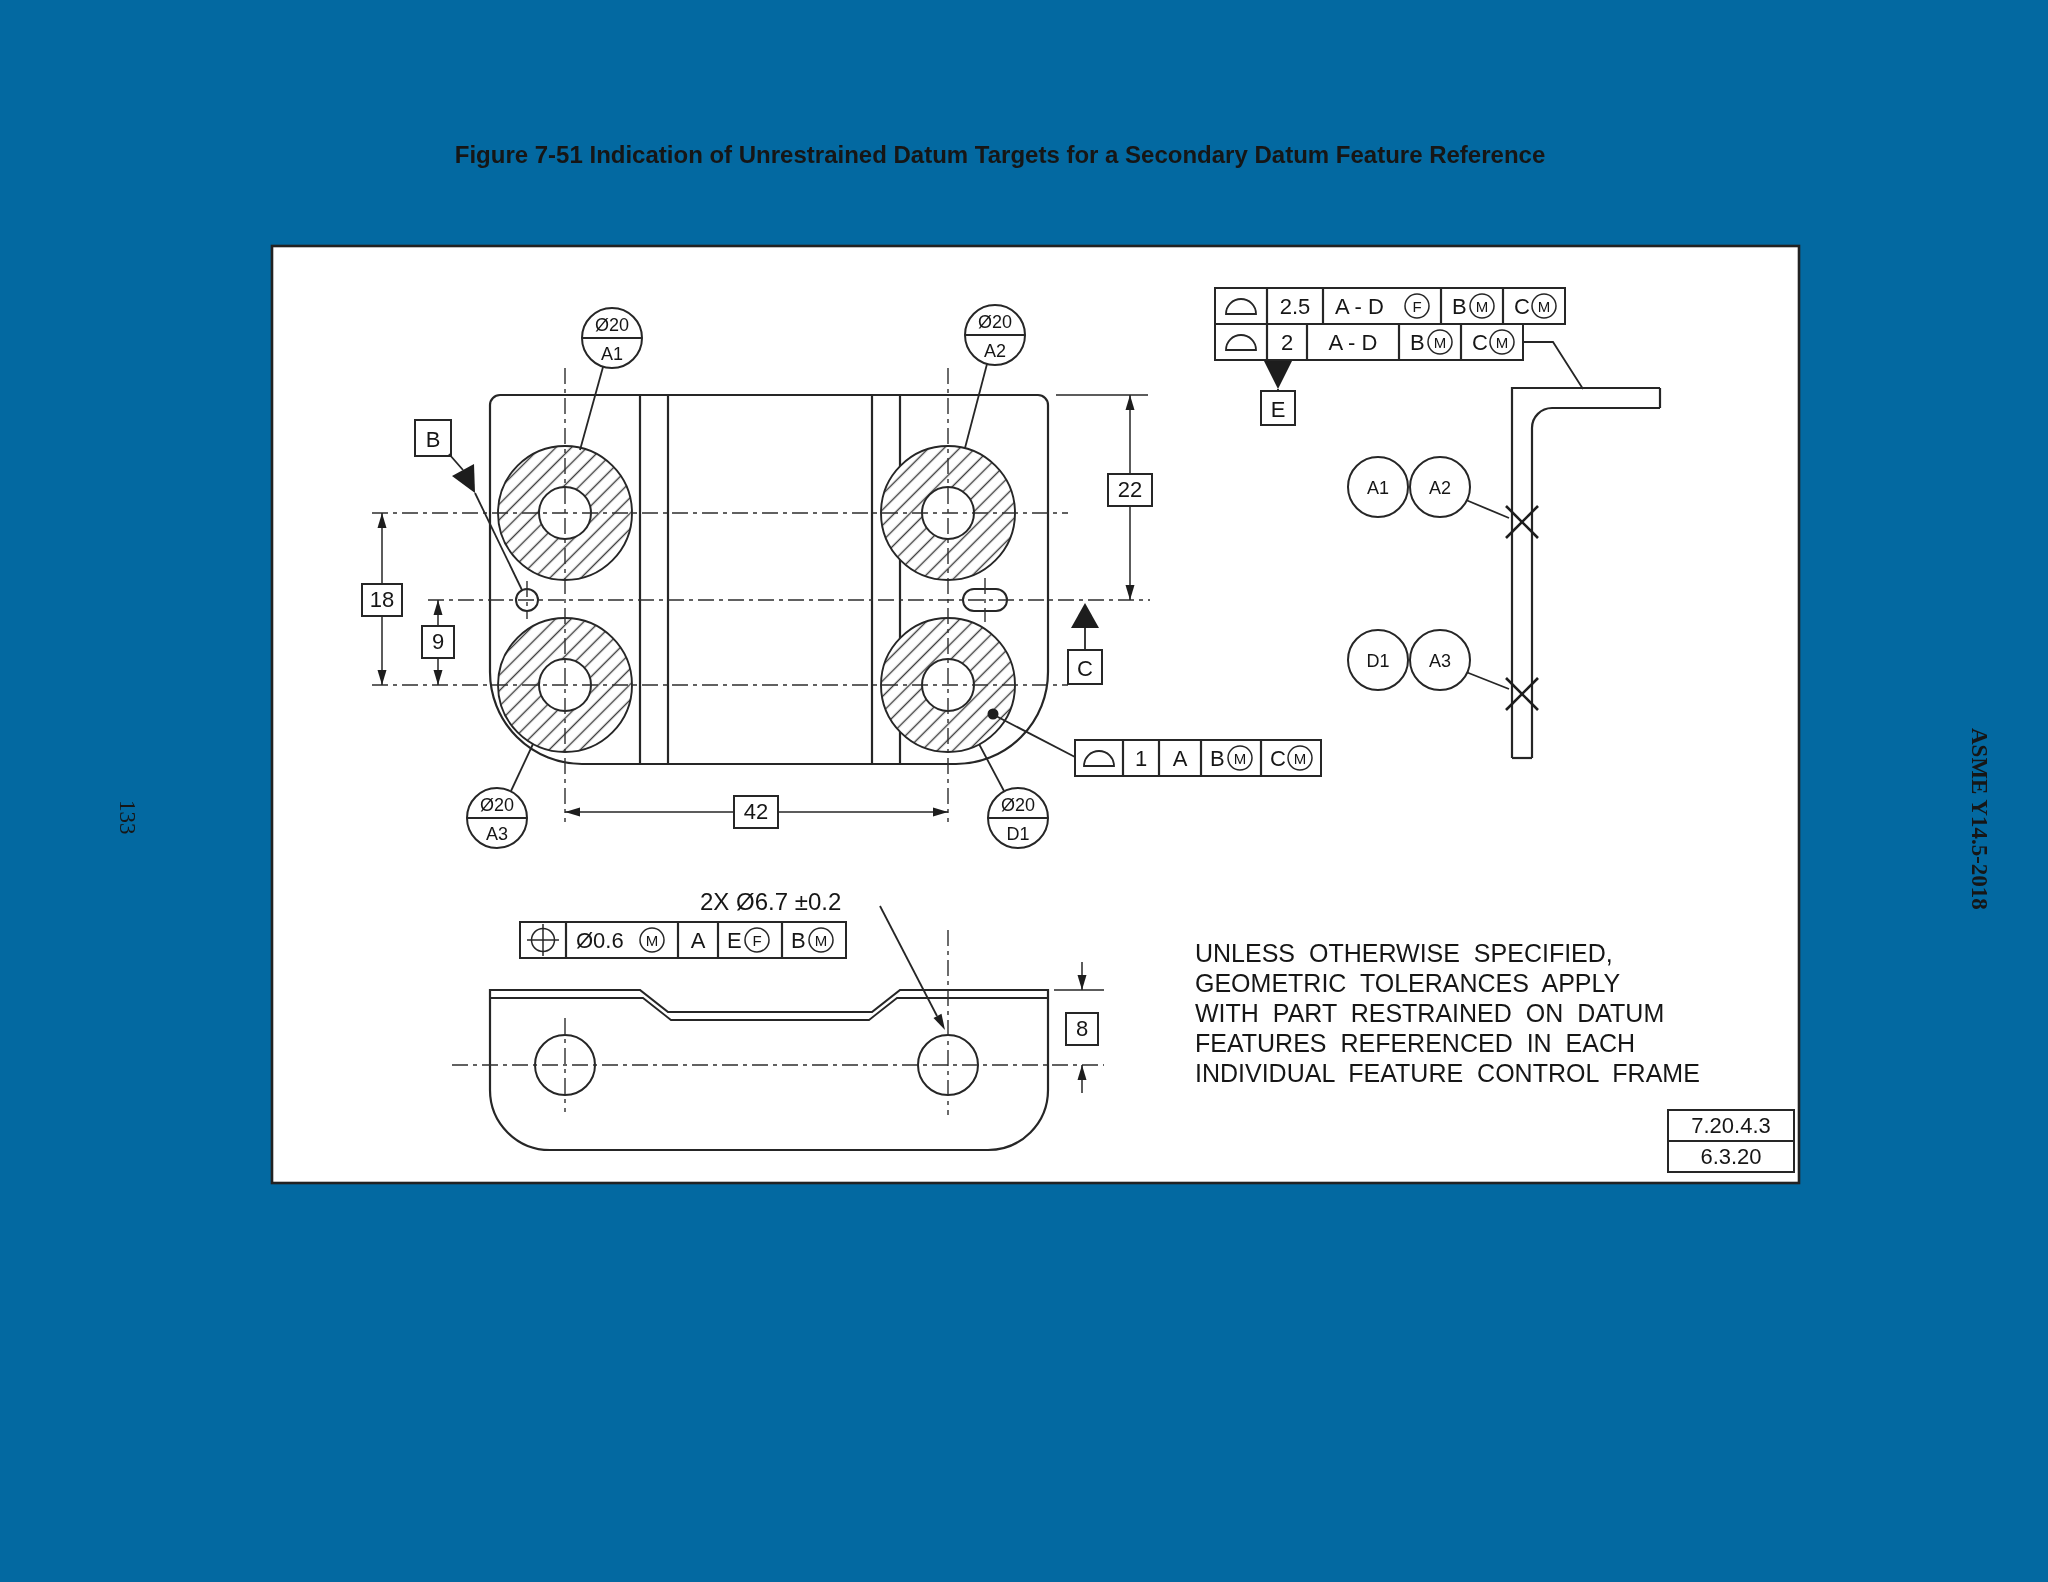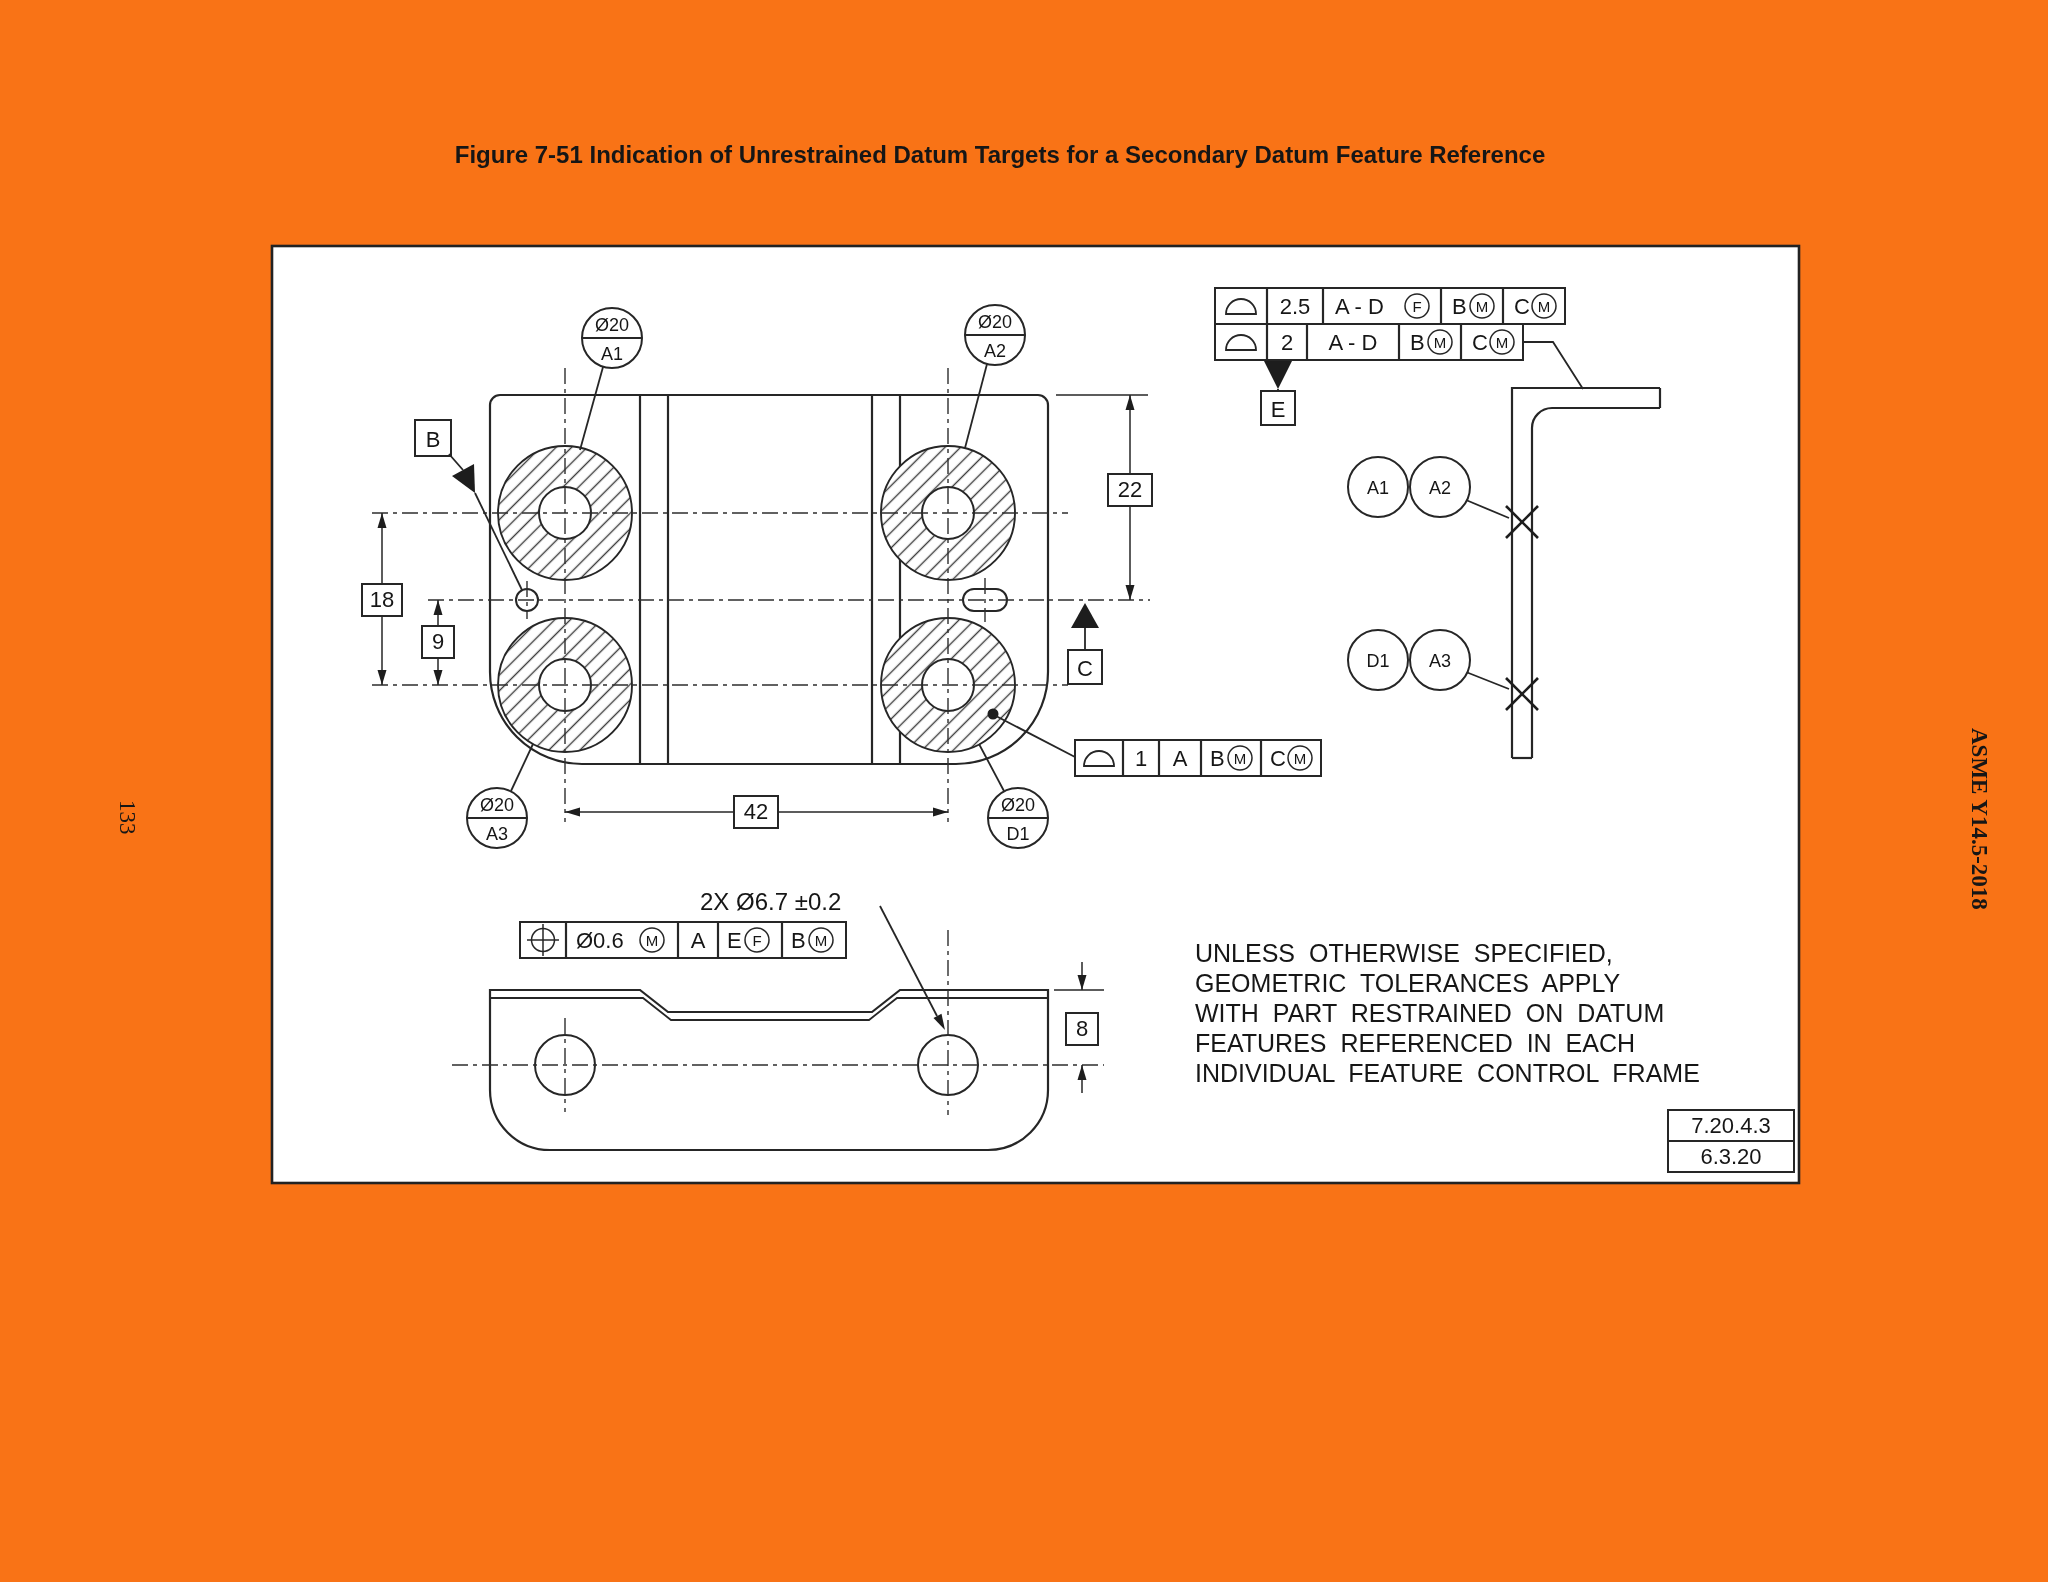--- a/index.html
+++ b/index.html
@@ -1,17 +1,17 @@
 <!DOCTYPE html>
 <html><head>
 <meta charset="utf-8">
 <style>
   html,body { margin:0; padding:0; background:#ffffff; }
   .page {
-    position:relative; width:2048px; height:1582px; background:#f97316;
+    position:relative; width:2048px; height:1582px; background:#0369a1;
     font-family:"Liberation Sans", sans-serif; overflow:hidden;
   }
   svg text { font-family:"Liberation Sans", sans-serif; fill:#161616; }
   .serif { font-family:"Liberation Serif", serif; }
   .s2   { stroke:#262626; stroke-width:2.2; fill:none; }
   .s18  { stroke:#262626; stroke-width:1.8; fill:none; }
   .s15  { stroke:#262626; stroke-width:1.5; fill:none; }
   .cl   { stroke:#2e2e2e; stroke-width:1.4; fill:none; stroke-dasharray:16 5 4 5; }
   .blk  { fill:#1d1d1d; stroke:none; }
   .wfill{ fill:#ffffff; }

